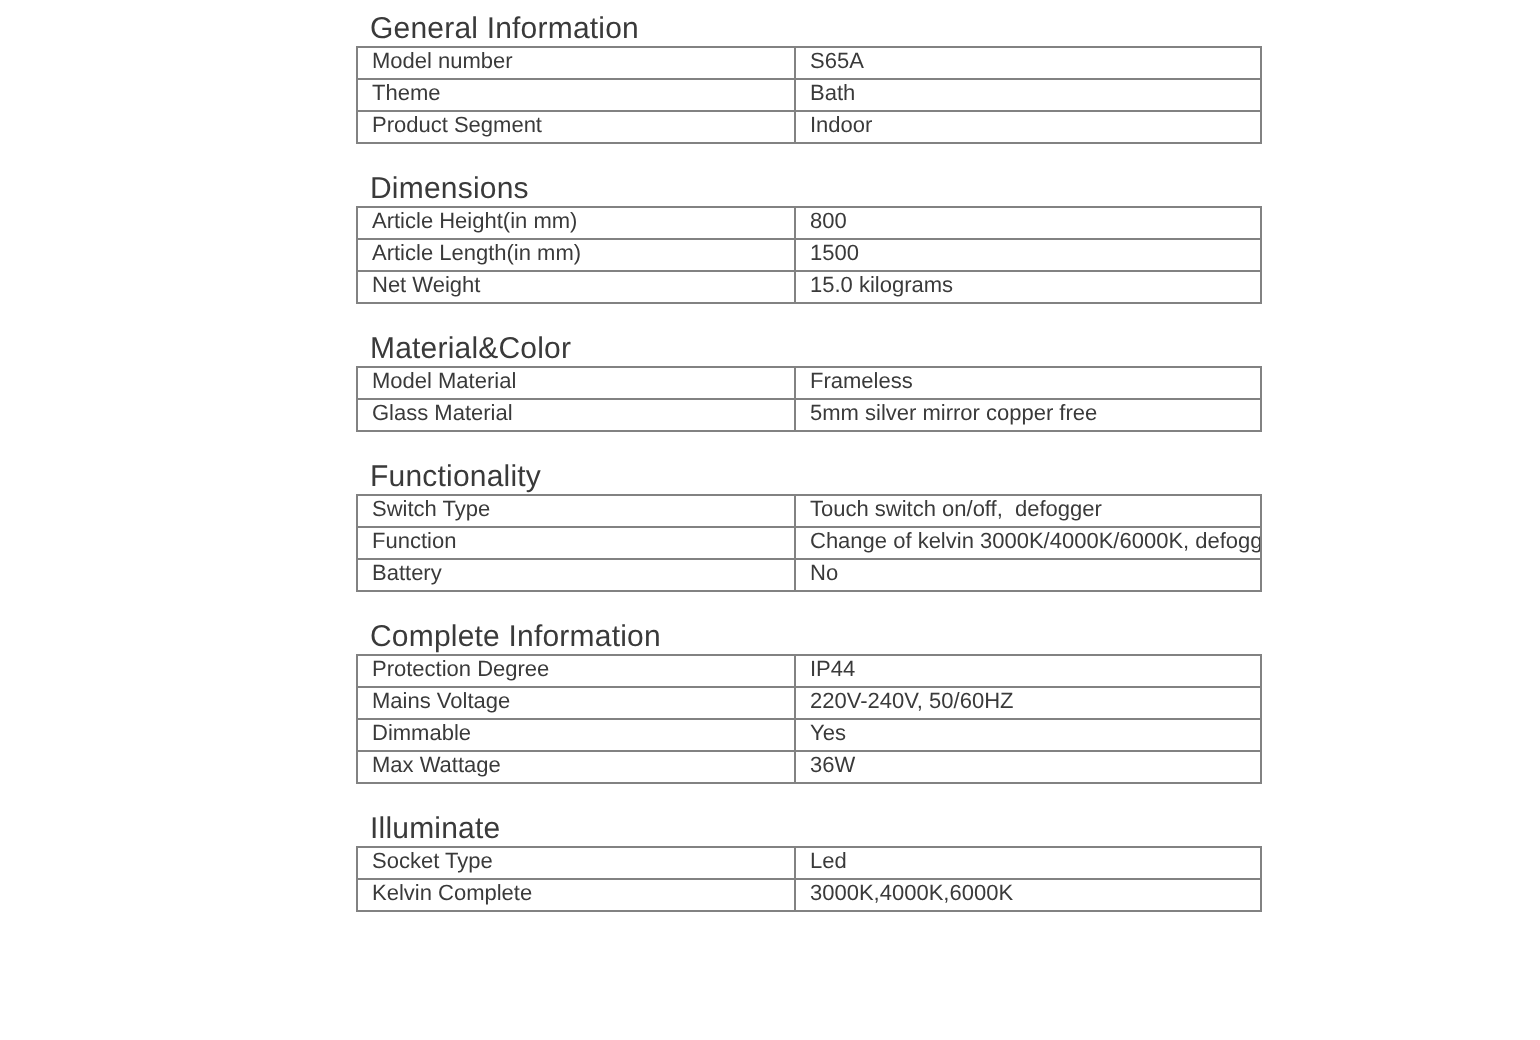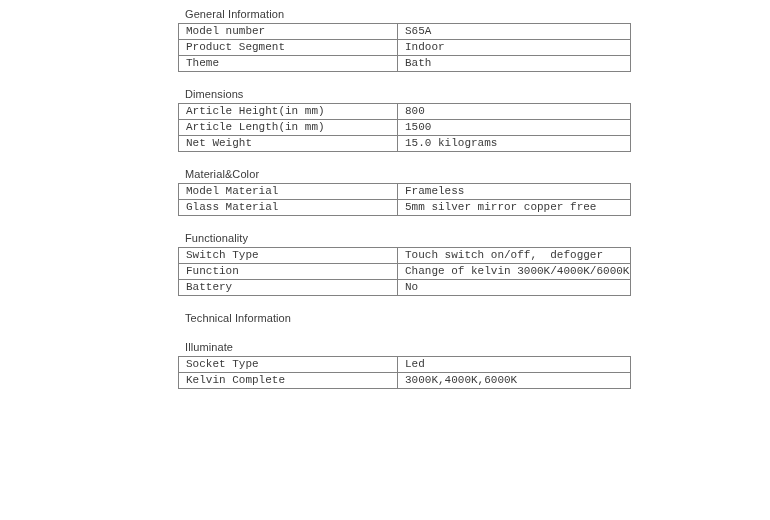--- a/index.html
+++ b/index.html
@@ -17,32 +17,31 @@
   .doc {
     position: absolute;
     left: 178px;
     top: 8px;
     width: 439px;
   }
   .spec-section {
     margin-bottom: 16px;
   }
   .section-title {
-    font-size: 11px;
+    font-size: 15px;
     line-height: 13px;
     color: #3a3a3a;
     margin: 0 0 2px 7px;
     font-weight: 400;
     letter-spacing: 0.1px;
   }
   table.spec-table {
     border-collapse: collapse;
     width: 439px;
     table-layout: fixed;
-    font-family: Liberation Mono, monospace;
   }
   table.spec-table td {
     border: 1px solid #828282;
     font-size: 11px;
     line-height: 13px;
     color: #3a3a3a;
     padding: 1px 6px 1px 7px;
     height: 13px;
     white-space: nowrap;
     overflow: hidden;
@@ -58,26 +57,26 @@
 
   <section class="spec-section">
     <div class="section-title">General Information</div>
     <table class="spec-table">
       <tbody>
         <tr>
           <td class="label-cell">Model number</td>
           <td class="value-cell">S65A</td>
         </tr>
         <tr>
+          <td class="label-cell">Theme</td>
+          <td class="value-cell">Bath</td>
+        </tr>
+        <tr>
           <td class="label-cell">Product Segment</td>
           <td class="value-cell">Indoor</td>
-        </tr>
-        <tr>
-          <td class="label-cell">Theme</td>
-          <td class="value-cell">Bath</td>
         </tr>
       </tbody>
     </table>
   </section>
 
   <section class="spec-section">
     <div class="section-title">Dimensions</div>
     <table class="spec-table">
       <tbody>
         <tr>
@@ -126,21 +125,41 @@
         </tr>
         <tr>
           <td class="label-cell">Battery</td>
           <td class="value-cell">No</td>
         </tr>
       </tbody>
     </table>
   </section>
 
   <section class="spec-section">
-    <div class="section-title">Technical Information</div>
+    <div class="section-title">Complete Information</div>
+    <table class="spec-table">
+      <tbody>
+        <tr>
+          <td class="label-cell">Protection Degree</td>
+          <td class="value-cell">IP44</td>
+        </tr>
+        <tr>
+          <td class="label-cell">Mains Voltage</td>
+          <td class="value-cell">220V-240V, 50/60HZ</td>
+        </tr>
+        <tr>
+          <td class="label-cell">Dimmable</td>
+          <td class="value-cell">Yes</td>
+        </tr>
+        <tr>
+          <td class="label-cell">Max Wattage</td>
+          <td class="value-cell">36W</td>
+        </tr>
+      </tbody>
+    </table>
   </section>
 
   <section class="spec-section">
     <div class="section-title">Illuminate</div>
     <table class="spec-table">
       <tbody>
         <tr>
           <td class="label-cell">Socket Type</td>
           <td class="value-cell">Led</td>
         </tr>

